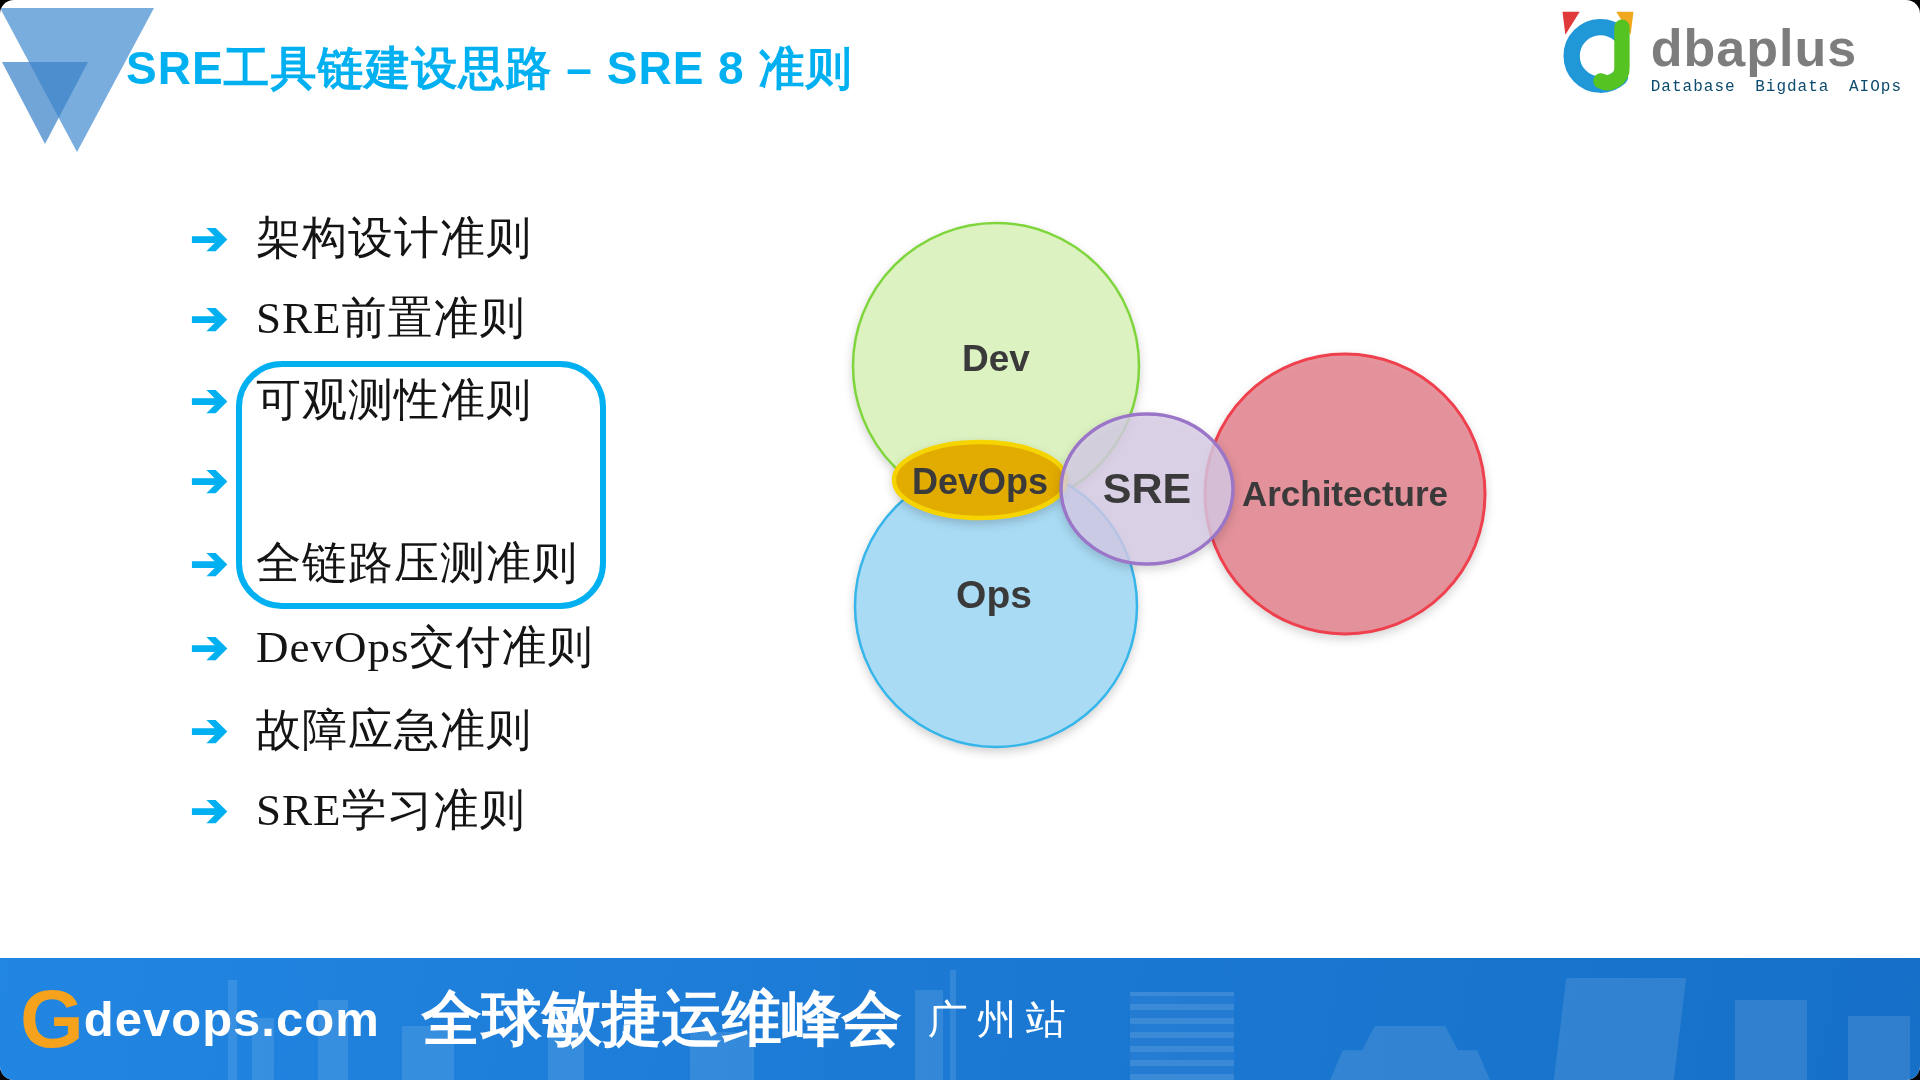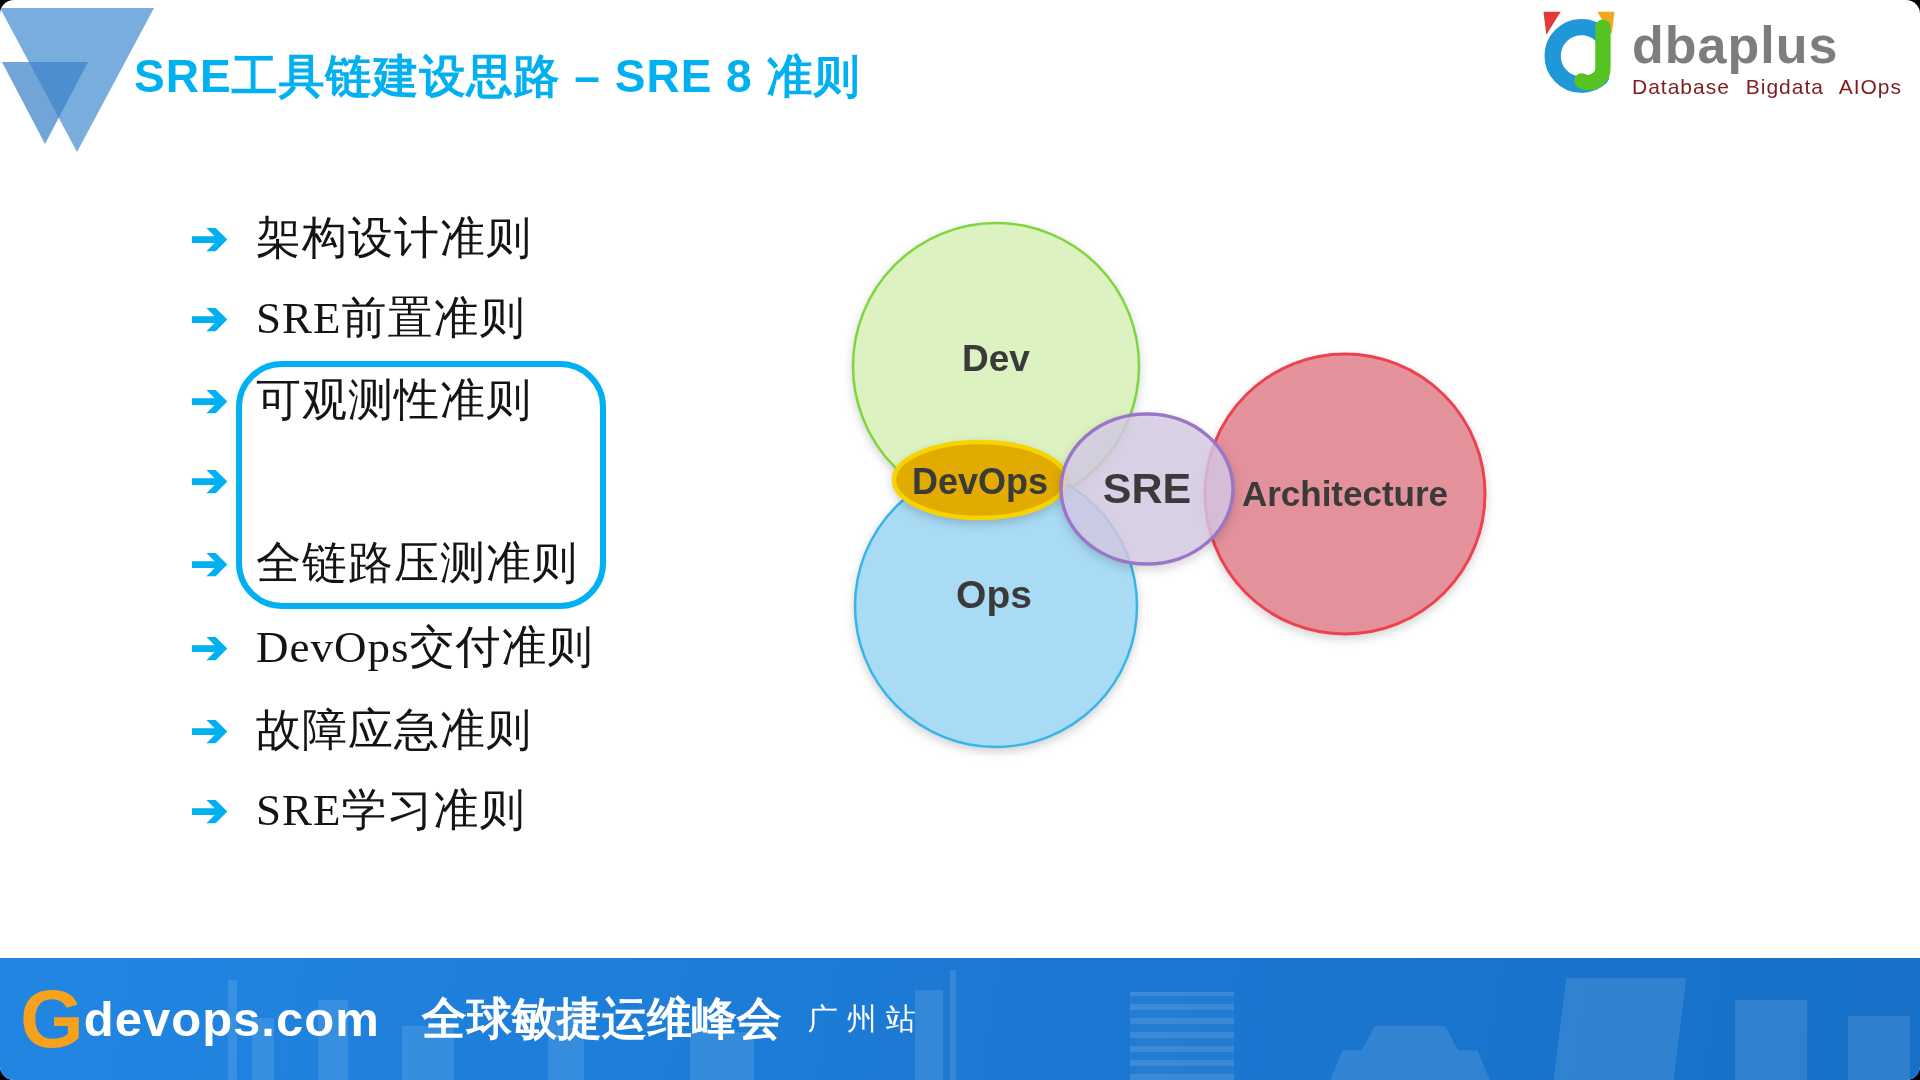--- a/index.html
+++ b/index.html
@@ -15,29 +15,29 @@
     background:rgba(91,155,213,.82);
     clip-path:polygon(0 0,100% 0,50% 100%);
   }
   .tri-small{
     left:2px;top:62px;width:86px;height:82px;
     background:rgba(59,130,199,.72);
     clip-path:polygon(0 0,100% 0,50% 100%);
   }
   
   .title{
-    position:absolute;left:118px;top:30px;margin:16px;
+    position:absolute;left:118px;top:30px;margin:8px;
     font-size:46px;font-weight:700;color:#00b0f0;letter-spacing:1px;
   }
   
   .brand{position:absolute;right:18px;top:6px;display:flex;align-items:center;}
   .brand-mark{width:96px;height:96px;}
   .brand-text{margin-left:6px;margin-top:10px;}
   .brand-name{font-size:52px;font-weight:700;color:#7d7d7d;letter-spacing:1px;line-height:1;}
-  .brand-tagline{font-size:21px;color:#7f1d1d;margin-top:4px;word-spacing:9px;letter-spacing:1px;}
+  .brand-tagline{font-size:16px;color:#0c4a6e;margin-top:4px;word-spacing:9px;letter-spacing:1px;font-family:Liberation Mono, monospace;}
   
   .principles{position:absolute;left:0;top:0;}
   .row{position:absolute;left:190px;height:60px;display:flex;align-items:center;}
   .arrow{width:48px;font-size:46px;line-height:1;color:#00b0f0;font-weight:700;}
   .row .label{margin-left:18px;font-size:45px;color:#141414;letter-spacing:1px;white-space:nowrap;font-family:Liberation Serif, serif;}
   .r1{top:208px}.r2{top:288px}.r3{top:370px}.r4{top:450px}
   .r5{top:533px}.r6{top:617px}.r7{top:700px}.r8{top:780px}
   .highlight-box{
     position:absolute;left:236px;top:361px;width:358px;height:236px;
     border:6px solid #00b0f0;border-radius:46px;pointer-events:none;
@@ -68,22 +68,22 @@
   .s10{left:1330px;width:160px;height:54px;clip-path:polygon(0 100%,8% 45%,20% 45%,28% 0,72% 0,80% 45%,92% 45%,100% 100%);}
   .s11{left:1560px;width:120px;height:102px;transform:skewX(-7deg);background:rgba(255,255,255,.13);}
   .s12{left:1735px;width:72px;height:80px;}
   .s13{left:1848px;width:62px;height:64px;}
   .footer-text{
     position:absolute;left:20px;top:0;height:122px;width:1880px;
     display:flex;align-items:center;white-space:nowrap;
   }
   .site-g{font-size:82px;font-weight:700;color:#f6a21d;line-height:1;}
   .site{font-size:49px;font-weight:700;color:#ffffff;letter-spacing:1px;}
-  .event{font-size:45px;color:#ffffff;margin-left:42px;font-family:Liberation Mono, monospace;font-weight:700;}
-  .city{font-size:30px;color:#ffffff;margin-left:26px;letter-spacing:9px;font-family:Liberation Serif, serif;}
+  .event{font-size:60px;color:#ffffff;margin-left:42px;font-family:Liberation Mono, monospace;font-weight:700;}
+  .city{font-size:40px;color:#ffffff;margin-left:26px;letter-spacing:9px;font-family:Liberation Serif, serif;}
 </style>
 </head>
 <body>
 
 <div class="slide">
 
   <div class="tri tri-big"></div>
   <div class="tri tri-small"></div>
 
   <h1 class="title">SRE工具链建设思路 – SRE 8 准则</h1>

